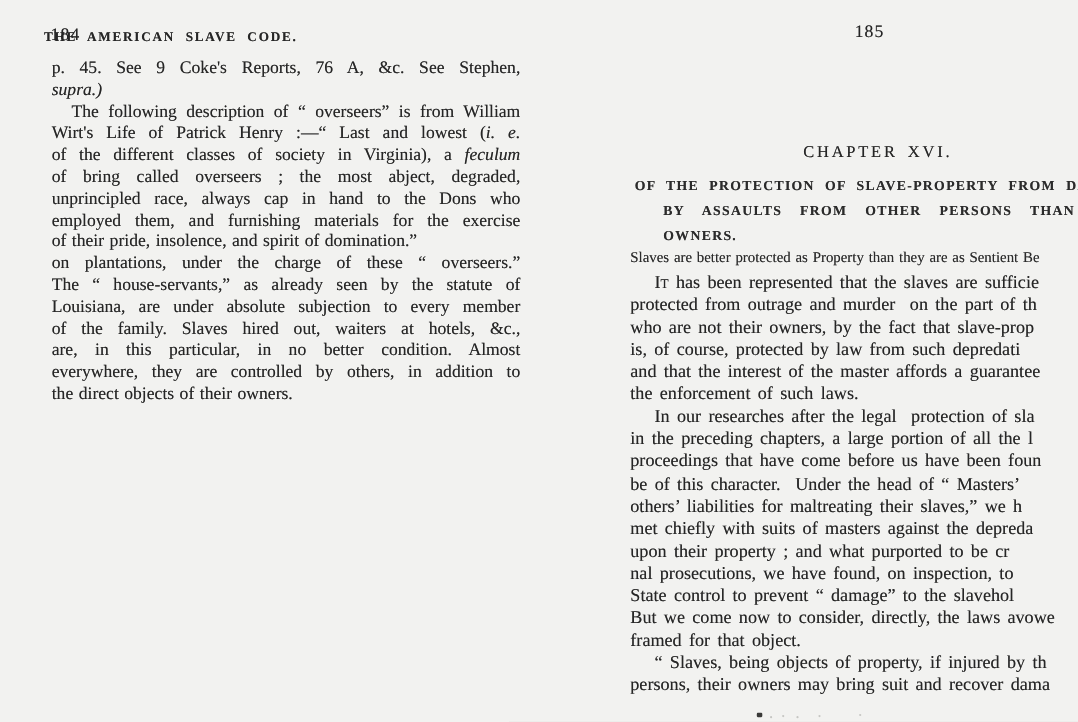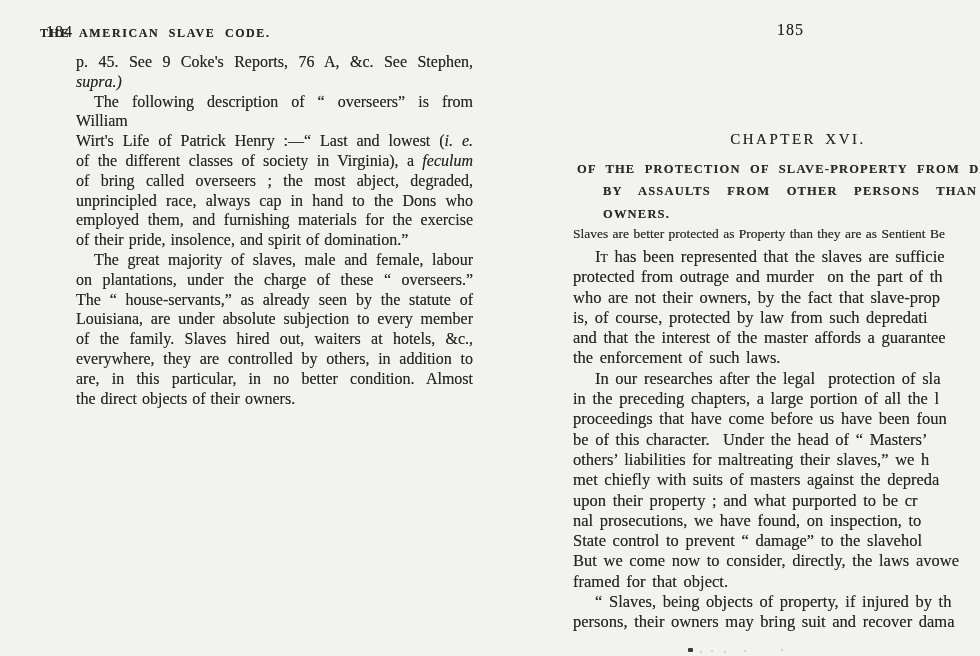--- a/index.html
+++ b/index.html
@@ -27,21 +27,21 @@
 
   
   .tline{display:block;}
   .it{font-style:italic;}
   .sc{font-variant:small-caps;}
 
   
   .left-col{
     width:426px;font-size:16px;line-height:19.8px;
   }
-  .left-col .tline{text-align:justify;text-align-last:justify;word-spacing:1px;margin-left:29px;}
+  .left-col .tline{text-align:justify;text-align-last:justify;word-spacing:1px;}
   .left-col .tline.nj{text-align:center;text-align-last:left;}
   .left-col .ind{text-indent:18px;}
 
   
   .right-col{
     width:440px;font-size:16.5px;line-height:20.3px;
   }
   .right-col .tline{white-space:pre;word-spacing:2.5px;}
   .right-col .ind{text-indent:22px;}
 
@@ -78,27 +78,26 @@
     <div class="abs left-col" style="left:47px;top:52px;">
         <div class="tline"><span>p. 45.  See 9 Coke's Reports, 76 A, &amp;c.  See Stephen,</span></div>
         <div class="tline nj"><span class="it">supra.)</span></div>
         <div class="tline ind"><span>The following description of “ overseers” is from William</span></div>
         <div class="tline"><span>Wirt's Life of Patrick Henry :—“ Last and lowest (</span><span class="it">i. e.</span></div>
         <div class="tline"><span>of the different classes of society in Virginia), a </span><span class="it">feculum</span></div>
         <div class="tline"><span>of bring called overseers ; the most abject, degraded,</span></div>
         <div class="tline"><span>unprincipled race, always cap in hand to the Dons who</span></div>
         <div class="tline"><span>employed them, and furnishing materials for the exercise</span></div>
         <div class="tline nj"><span>of their pride, insolence, and spirit of domination.”</span></div>
-        <div class="tline ind"><span>The great majority of slaves, male and female, labour</span></div>
         <div class="tline"><span>on plantations, under the charge of these “ overseers.”</span></div>
         <div class="tline"><span>The “ house-servants,” as already seen by the statute of</span></div>
         <div class="tline"><span>Louisiana, are under absolute subjection to every member</span></div>
         <div class="tline"><span>of the family.  Slaves hired out, waiters at hotels, &amp;c.,</span></div>
+        <div class="tline"><span>are, in this particular, in no better condition.  Almost</span></div>
         <div class="tline"><span>everywhere, they are controlled by others, in addition to</span></div>
-        <div class="tline"><span>are, in this particular, in no better condition.  Almost</span></div>
         <div class="tline nj"><span>the direct objects of their owners.</span></div>
       </div>
   </div>
 
   <div class="abs" style="left:500px;top:0;width:480px;height:642px;">
 
     <div class="abs folio" style="left:277px;top:21px;">185</div>
 
     <div class="abs chapter-heading" style="left:73px;top:131px;">CHAPTER XVI.</div>
 

